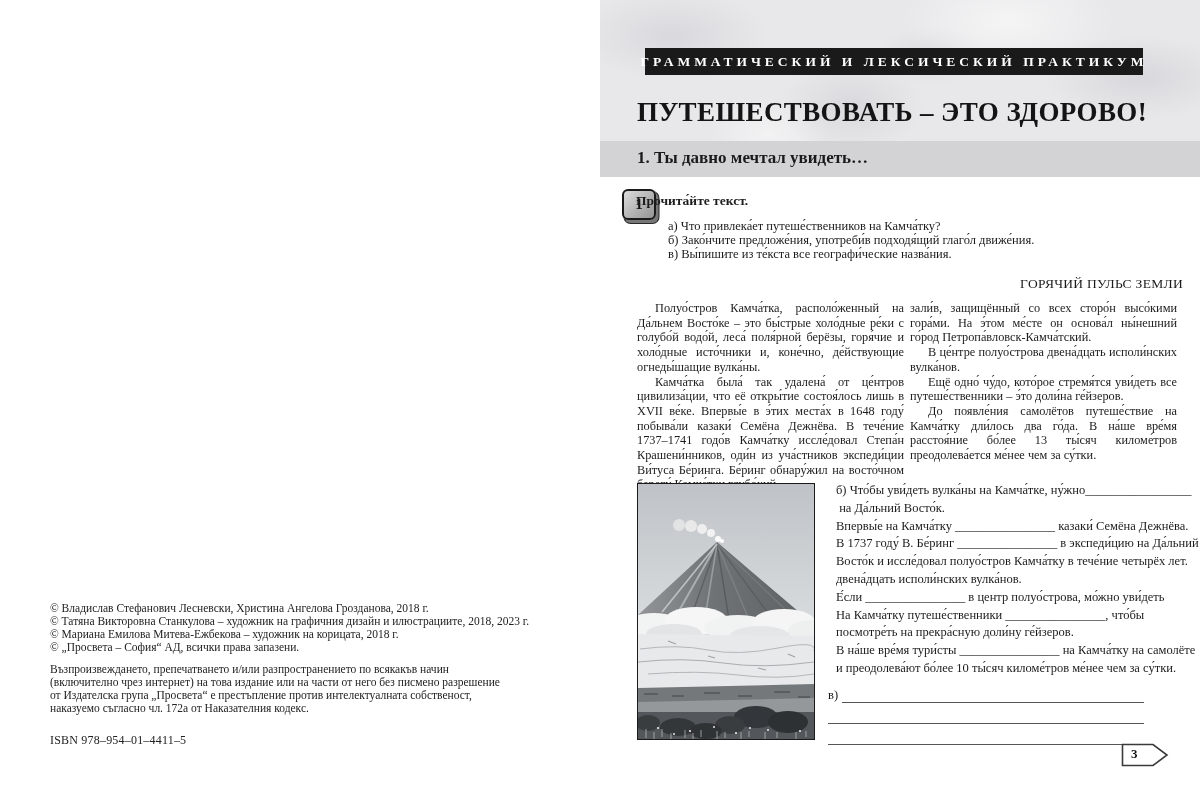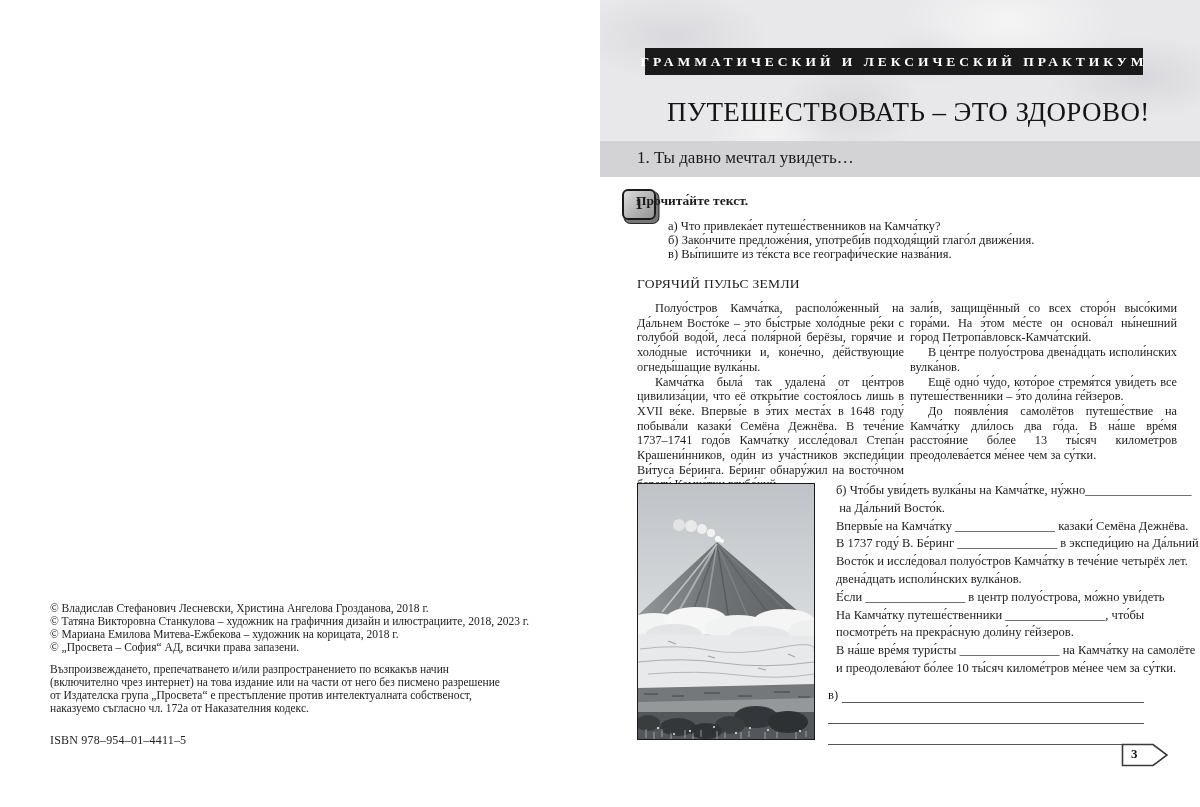--- a/index.html
+++ b/index.html
@@ -18,35 +18,35 @@
       radial-gradient(ellipse 150px 70px at 12% 25%, rgba(164,164,176,.22), transparent 65%),
       radial-gradient(ellipse 180px 90px at 68% 15%, rgba(255,255,255,.55), transparent 60%),
       radial-gradient(ellipse 120px 80px at 42% 75%, rgba(150,150,162,.18), transparent 60%),
       radial-gradient(ellipse 160px 70px at 90% 55%, rgba(152,152,164,.20), transparent 60%),
       radial-gradient(ellipse 100px 60px at 28% 95%, rgba(255,255,255,.45), transparent 60%),
       radial-gradient(ellipse 90px 50px at 55% 40%, rgba(158,158,170,.14), transparent 60%);
   }
   .chapter-banner{position:absolute;left:645px;top:48px;width:498px;height:27px;background:#1a1a1a;
     color:#ffffff;font-weight:bold;font-size:13.5px;letter-spacing:4px;
     display:flex;align-items:center;justify-content:center;white-space:nowrap;text-align:center;}
-  .page-title{position:absolute;left:667px;top:97px;font-size:27px;font-weight:normal;
+  .page-title{position:absolute;left:637px;top:97px;font-size:27px;font-weight:bold;
     letter-spacing:.4px;color:#141414;white-space:nowrap;}
   .lesson-band{position:absolute;left:600px;top:141px;width:600px;height:36px;background:#d3d3d5;}
-  .lesson-heading{position:absolute;left:637px;top:148px;font-size:17px;font-weight:normal;color:#1a1a1a;white-space:nowrap;text-align:right;}
+  .lesson-heading{position:absolute;left:637px;top:148px;font-size:17px;font-weight:bold;color:#1a1a1a;white-space:nowrap;text-align:right;}
 
   
   .exercise-key{position:absolute;left:622px;top:189px;width:30px;height:27px;
     background:linear-gradient(135deg,#dcdcdc 0%,#b4b4b4 55%,#949494 100%);
     border:2px solid #1a1a1a;border-radius:6px;box-shadow:2.5px 3px 0 #777, 2.5px 3px 0 1px #2a2a2a;
     display:flex;align-items:center;justify-content:center;font-weight:bold;font-size:15px;color:#111;}
   .exercise-instruction{position:absolute;left:636px;top:193px;font-size:13.5px;font-weight:bold;}
   .subtask-list{position:absolute;left:668px;top:219px;font-size:12.5px;line-height:14.2px;}
 
   
-  .reading-title{position:absolute;left:637px;top:276px;width:546px;text-align:left;
+  .reading-title{position:absolute;left:637px;top:276px;width:546px;text-align:right;
     font-size:13.5px;letter-spacing:.3px;}
   .reading-columns{position:absolute;left:637px;top:301px;width:548px;display:flex;gap:6px;
     font-size:12.3px;line-height:14.7px;text-align:justify;}
   .reading-col{width:267px;}
   .para{text-indent:18px;margin:0;}
   .reading-col.second .para:first-child{text-indent:0;}
 
   
   .volcano-photo{position:absolute;left:637px;top:483px;width:176px;height:255px;
     border:1px solid #1a1a1a;background:#cfd2d5;}

